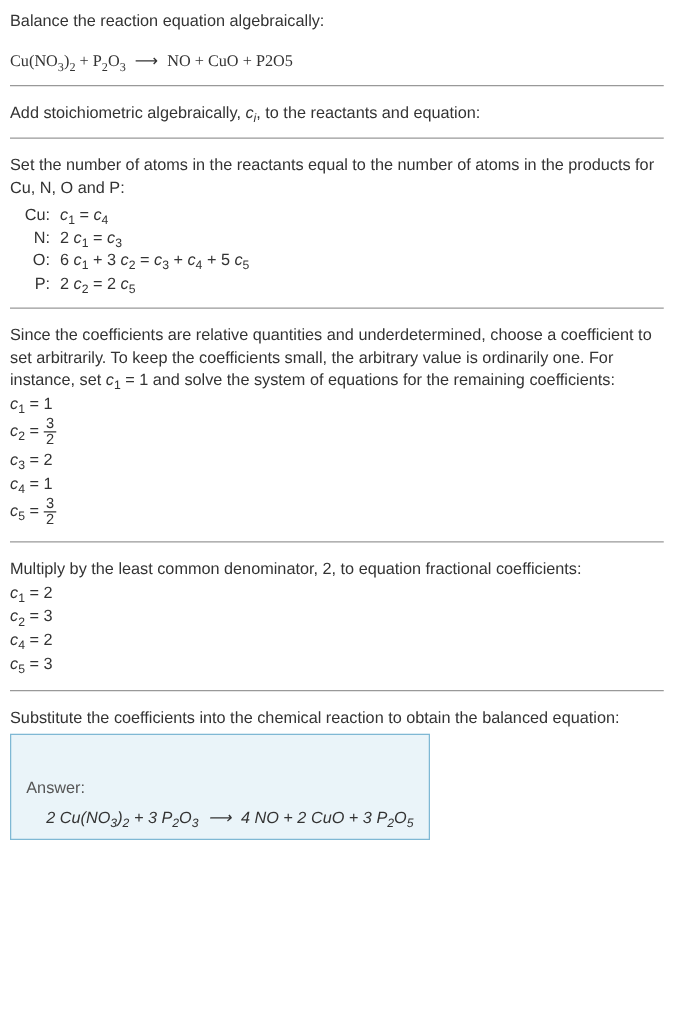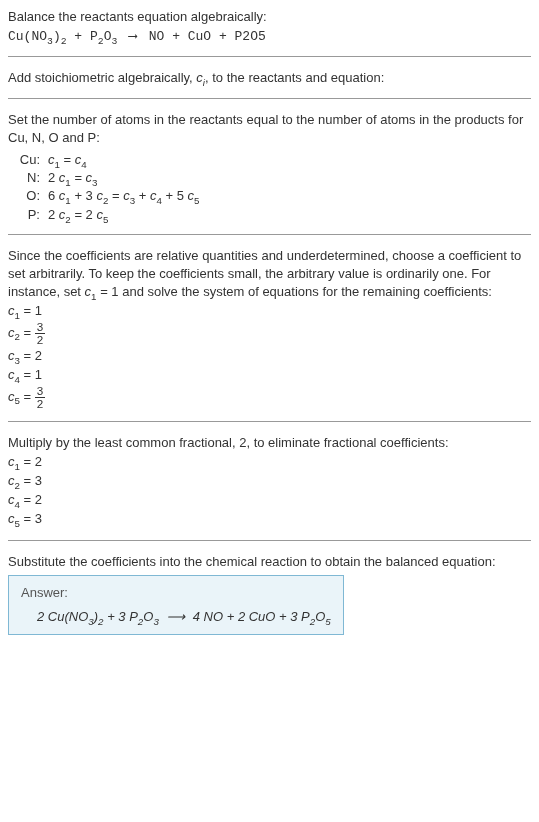--- a/index.html
+++ b/index.html
@@ -14,22 +14,22 @@
     }
     .section {
       border-bottom: 1px solid #999;
       padding-bottom: 10px;
       margin-bottom: 12px;
     }
     .section:last-of-type {
       border-bottom: none;
     }
     .equation {
-      font-family: Liberation Mono, monospace;
-      margin-top: 2px;
+      font-family: Liberation Serif, serif;
+      margin-top: 14px;
     }
     sub {
       font-size: 0.75em;
       vertical-align: sub;
       line-height: 0;
     }
     .arrow {
       display: inline-block;
       margin: 0 4px;
     }
@@ -70,34 +70,35 @@
     .answer-box {
       border: 1px solid #7fb8d4;
       background: #eaf4f9;
       padding: 8px 12px;
       display: inline-block;
       margin-top: 4px;
     }
     .answer-title {
       color: #555;
       margin-bottom: 6px;
+      margin-top: 25px;
     }
     .answer-eq {
       padding-left: 16px;
       font-style: italic;
     }
     .italic-c {
       font-style: italic;
     }
   </style>
 </head>
 <body>
 
 <div class="section">
-  <div>Balance the reactants equation algebraically:</div>
+  <div>Balance the reaction equation algebraically:</div>
   <div class="equation">Cu(NO<sub>3</sub>)<sub>2</sub> + P<sub>2</sub>O<sub>3</sub> <span class="arrow">⟶</span> NO + CuO + P2O5</div>
 </div>
 
 <div class="section">
   <div><span>Add stoichiometric algebraically, </span><span class="italic-c">c<sub>i</sub></span><span>, to the reactants and equation:</span></div>
 </div>
 
 <div class="section">
   <div>Set the number of atoms in the reactants equal to the number of atoms in the products for Cu, N, O and P:</div>
   <div class="atom-table">
@@ -123,21 +124,21 @@
 <div class="section">
   <div>Since the coefficients are relative quantities and underdetermined, choose a coefficient to set arbitrarily. To keep the coefficients small, the arbitrary value is ordinarily one. For instance, set <span class="italic-c">c</span><sub>1</sub> = 1 and solve the system of equations for the remaining coefficients:</div>
   <div class="coef-line"><span class="italic-c">c</span><sub>1</sub> = 1</div>
   <div class="coef-line"><span class="italic-c">c</span><sub>2</sub> = <span class="frac"><span class="num">3</span><span class="den">2</span></span></div>
   <div class="coef-line"><span class="italic-c">c</span><sub>3</sub> = 2</div>
   <div class="coef-line"><span class="italic-c">c</span><sub>4</sub> = 1</div>
   <div class="coef-line"><span class="italic-c">c</span><sub>5</sub> = <span class="frac"><span class="num">3</span><span class="den">2</span></span></div>
 </div>
 
 <div class="section">
-  <div>Multiply by the least common fractional, 2, to eliminate fractional coefficients:</div>
+  <div>Multiply by the least common denominator, 2, to equation fractional coefficients:</div>
   <div class="coef-line"><span class="italic-c">c</span><sub>1</sub> = 2</div>
   <div class="coef-line"><span class="italic-c">c</span><sub>2</sub> = 3</div>
   <div class="coef-line"><span class="italic-c">c</span><sub>4</sub> = 2</div>
   <div class="coef-line"><span class="italic-c">c</span><sub>5</sub> = 3</div>
 </div>
 
 <div>
   <div>Substitute the coefficients into the chemical reaction to obtain the balanced equation:</div>
   <div class="answer-box">
     <div class="answer-title">Answer:</div>

